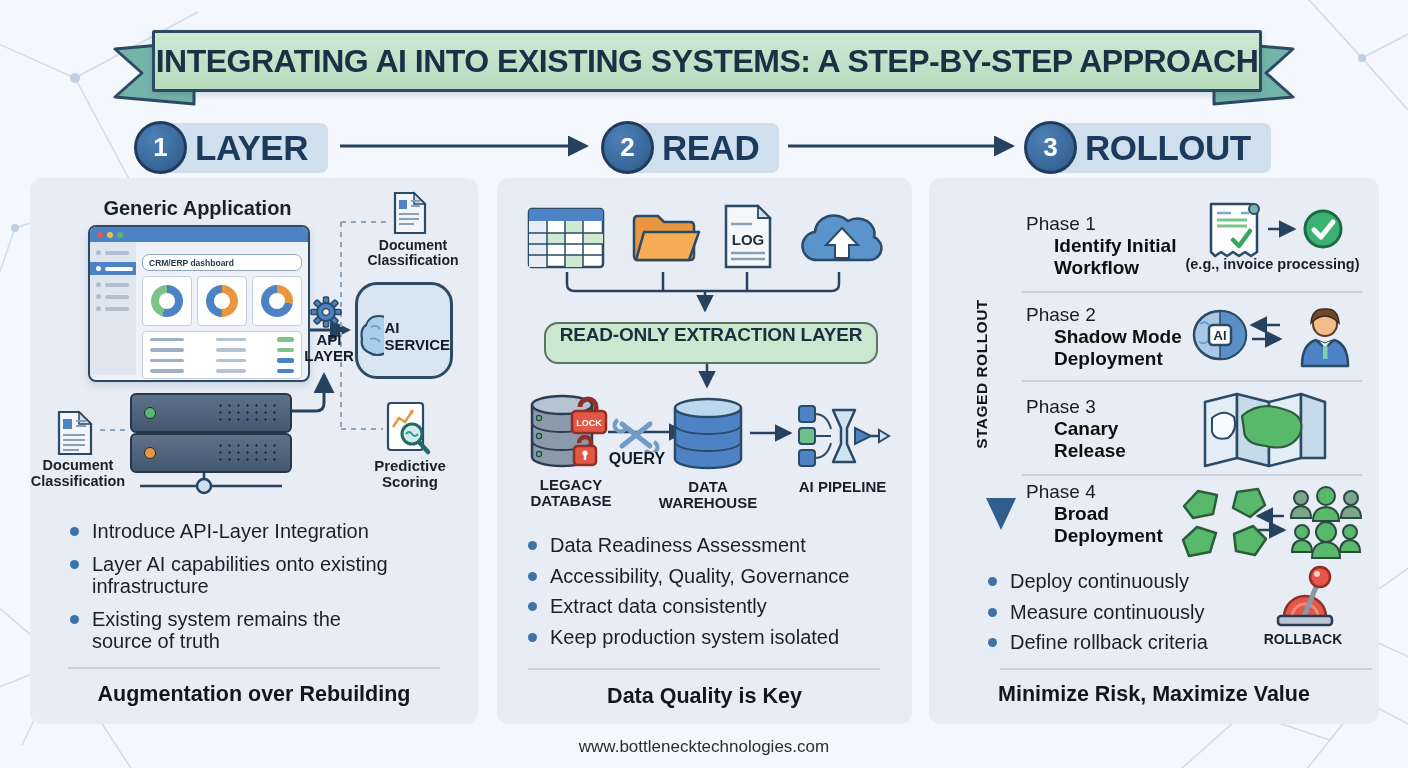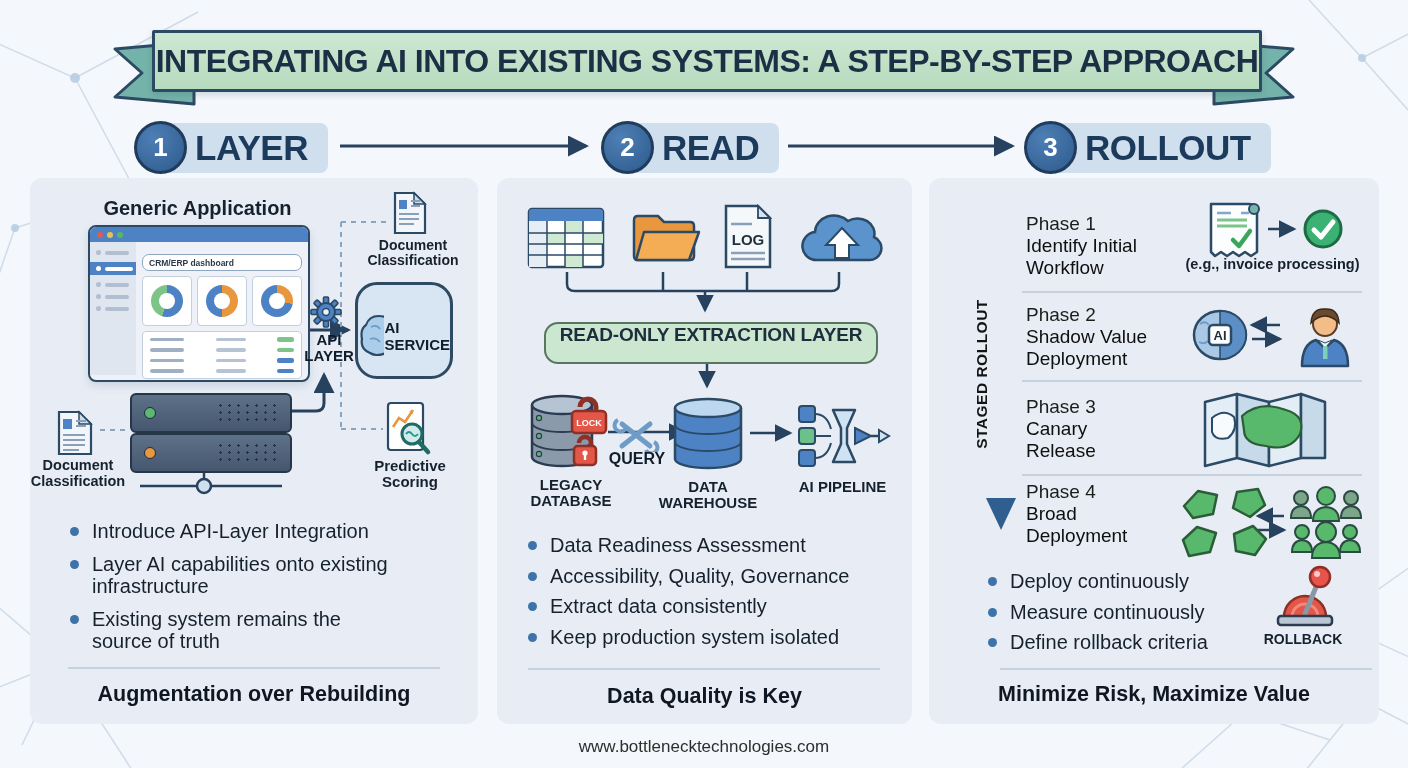--- a/index.html
+++ b/index.html
@@ -65,21 +65,21 @@
     background-image:radial-gradient(#22303f 1.4px,transparent 1.6px);background-size:9px 7px;}
   
   .aibox{position:absolute;left:355px;top:282px;width:98px;height:97px;background:#d8e5f2;
     border:3px solid #2e4a62;border-radius:22px;z-index:3;display:flex;flex-direction:row;align-items:center;justify-content:flex-start;padding-top:8px;box-sizing:border-box;}
   .aibox .cap{font-size:15px;font-weight:bold;color:#101c2a;margin-top:3px;}
   .greenbox{position:absolute;left:544px;top:322px;width:330px;height:38px;background:#cbe7cf;
     border:2.5px solid #57755f;border-radius:14px;display:flex;align-items:flex-start;justify-content:center;z-index:3;}
   .greenbox span{font-size:19px;font-weight:bold;color:#1d2e3e;letter-spacing:-.2px;}
   .phase{position:absolute;left:1026px;width:165px;z-index:3;line-height:1.16;}
   .phase .pl{font-size:19px;color:#1c1c1c;}
-  .phase .pt{font-size:19px;font-weight:normal;color:#0f0f0f;}
+  .phase .pt{font-size:19px;font-weight:bold;color:#0f0f0f;margin-left:28px;}
   .vlabel{position:absolute;left:902px;top:365px;width:160px;text-align:center;
     transform:rotate(-90deg);font-size:15.5px;font-weight:bold;color:#141414;letter-spacing:.5px;z-index:3;}
   .site{position:absolute;left:0;top:737px;width:1408px;text-align:center;font-size:17px;color:#2e2e2e;z-index:3;}
   .icon{position:absolute;z-index:3;}
 </style>
 </head>
 <body>
 
 <svg id="bgnet" width="1408" height="768">
   <g stroke="#c6d5e6" stroke-width="1.5" fill="none" opacity="0.8">
@@ -466,21 +466,21 @@
 </svg>
 <svg class="icon" style="left:1301px;top:207px;" width="44" height="44">
   <circle cx="22" cy="22" r="18" fill="#3bb273" stroke="#1d6b44" stroke-width="3"></circle>
   <path d="M13,23 L20,30 L32,15" stroke="#fff" stroke-width="5" fill="none" stroke-linecap="round" stroke-linejoin="round"></path>
 </svg>
 <div class="lbl" style="left:1180px;top:257px;width:185px;font-size:14.5px;font-weight:600;">(e.g., invoice processing)</div>
 <div class="divider" style="left:1022px;top:291px;width:340px;height:1.5px;"></div>
 
 <div class="phase" style="top:304px;">
   <div class="pl">Phase 2</div>
-  <div class="pt" style="width:150px">Shadow Value Deployment</div>
+  <div class="pt" style="width:150px">Shadow Mode Deployment</div>
 </div>
 <svg class="icon" style="left:1190px;top:306px;" width="60" height="58">
   <ellipse cx="30" cy="29" rx="26" ry="24" fill="#a9c8e6" stroke="#2b4a66" stroke-width="2.5"></ellipse>
   <path d="M30,5 A26,24 0 0 1 30,53 Z" fill="#5d8fc7" stroke="#2b4a66" stroke-width="1.5"></path>
   <path d="M10,18 q5,-4 9,1 M9,36 q5,3 9,-1" stroke="#6f9cc6" stroke-width="1.8" fill="none"></path>
   <rect x="19" y="19" width="22" height="20" rx="4" fill="#fff" stroke="#2b4a66" stroke-width="2.5"></rect>
   <text x="30" y="34" text-anchor="middle" font-size="13" font-weight="bold" fill="#22303e" font-family="Liberation Sans, sans-serif">AI</text>
 </svg>
 <svg class="icon" style="left:1298px;top:306px;" width="54" height="62">
   <circle cx="27" cy="18" r="12" fill="#f3bd8a" stroke="#5a3c28" stroke-width="2"></circle>

